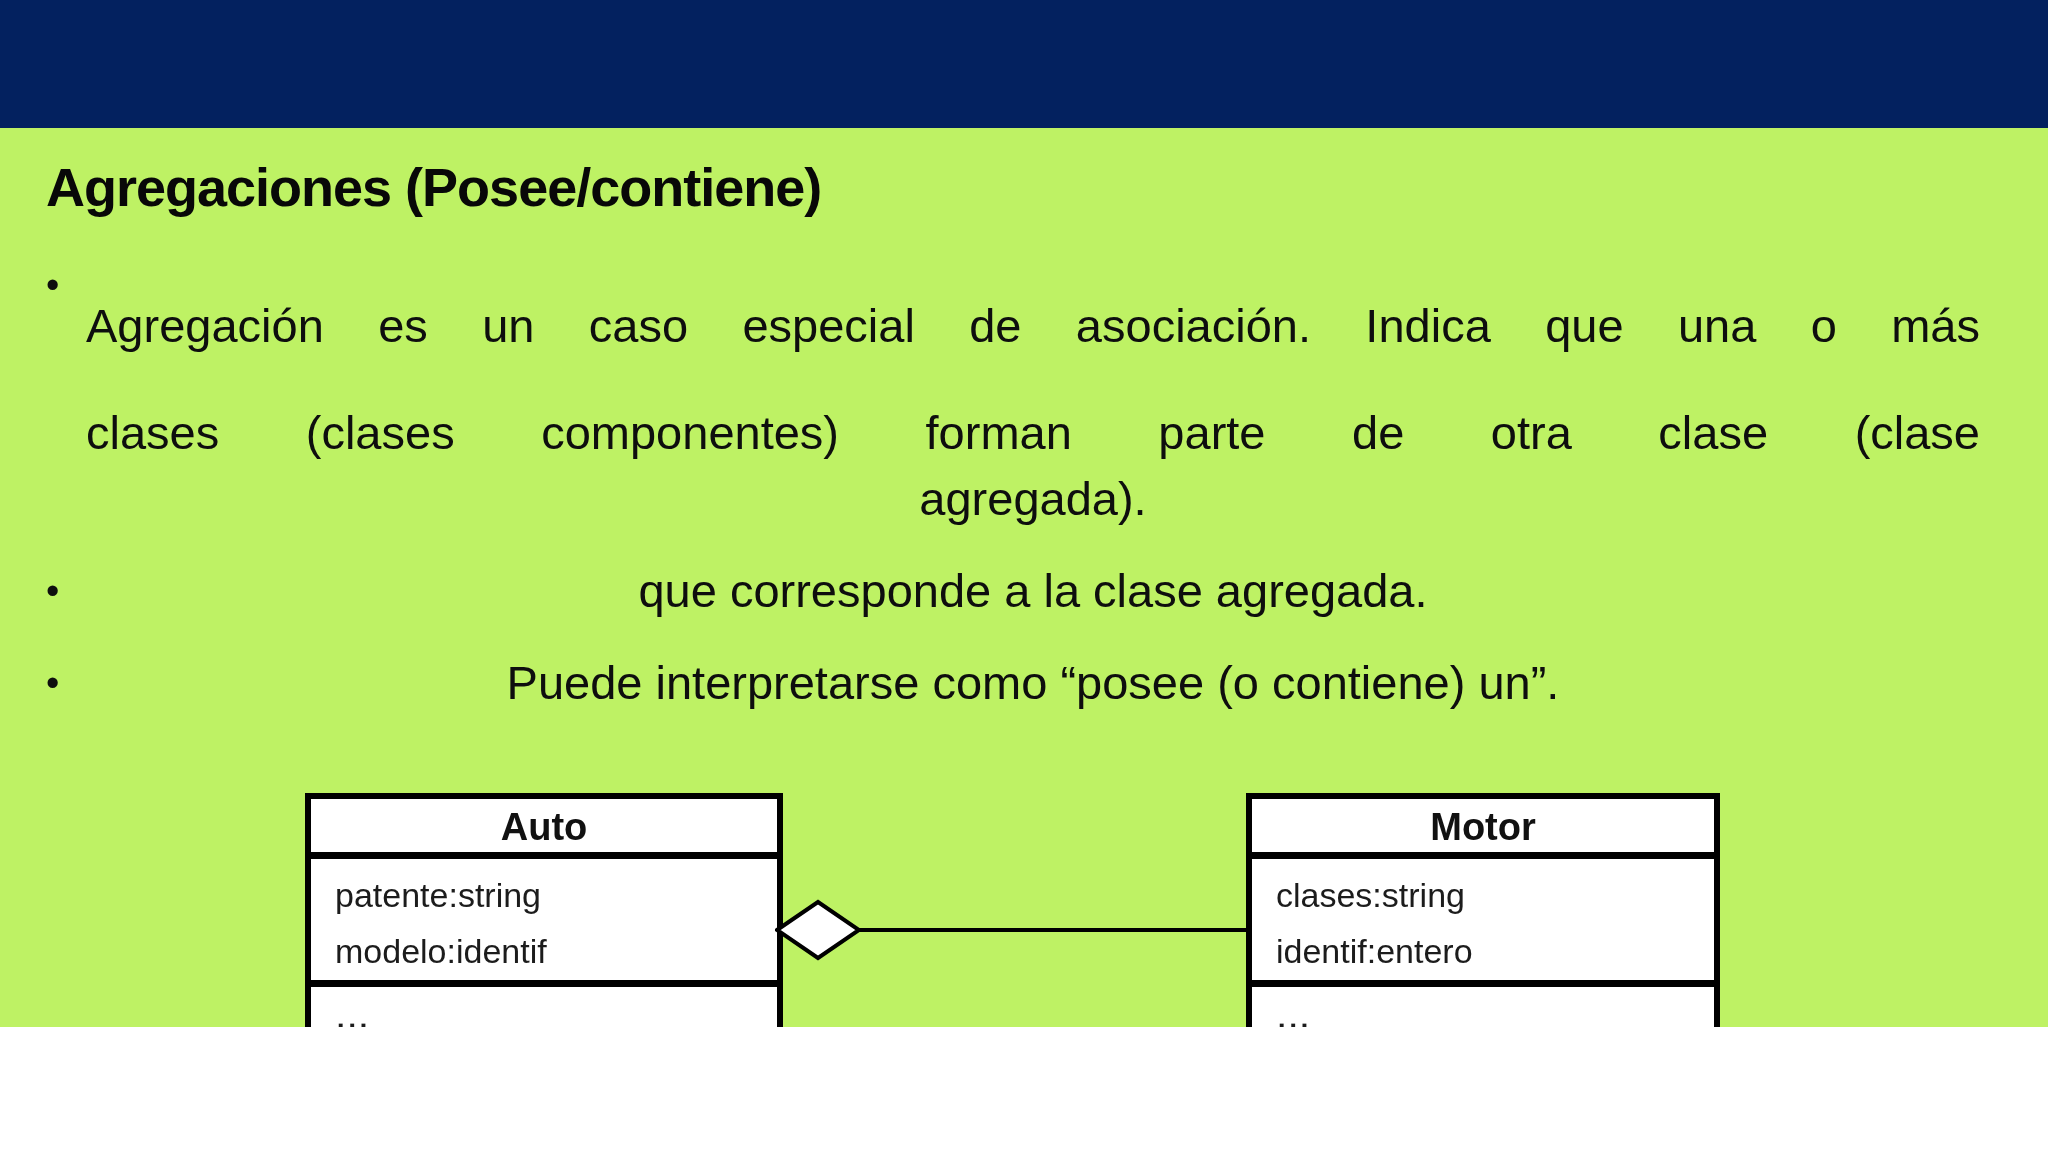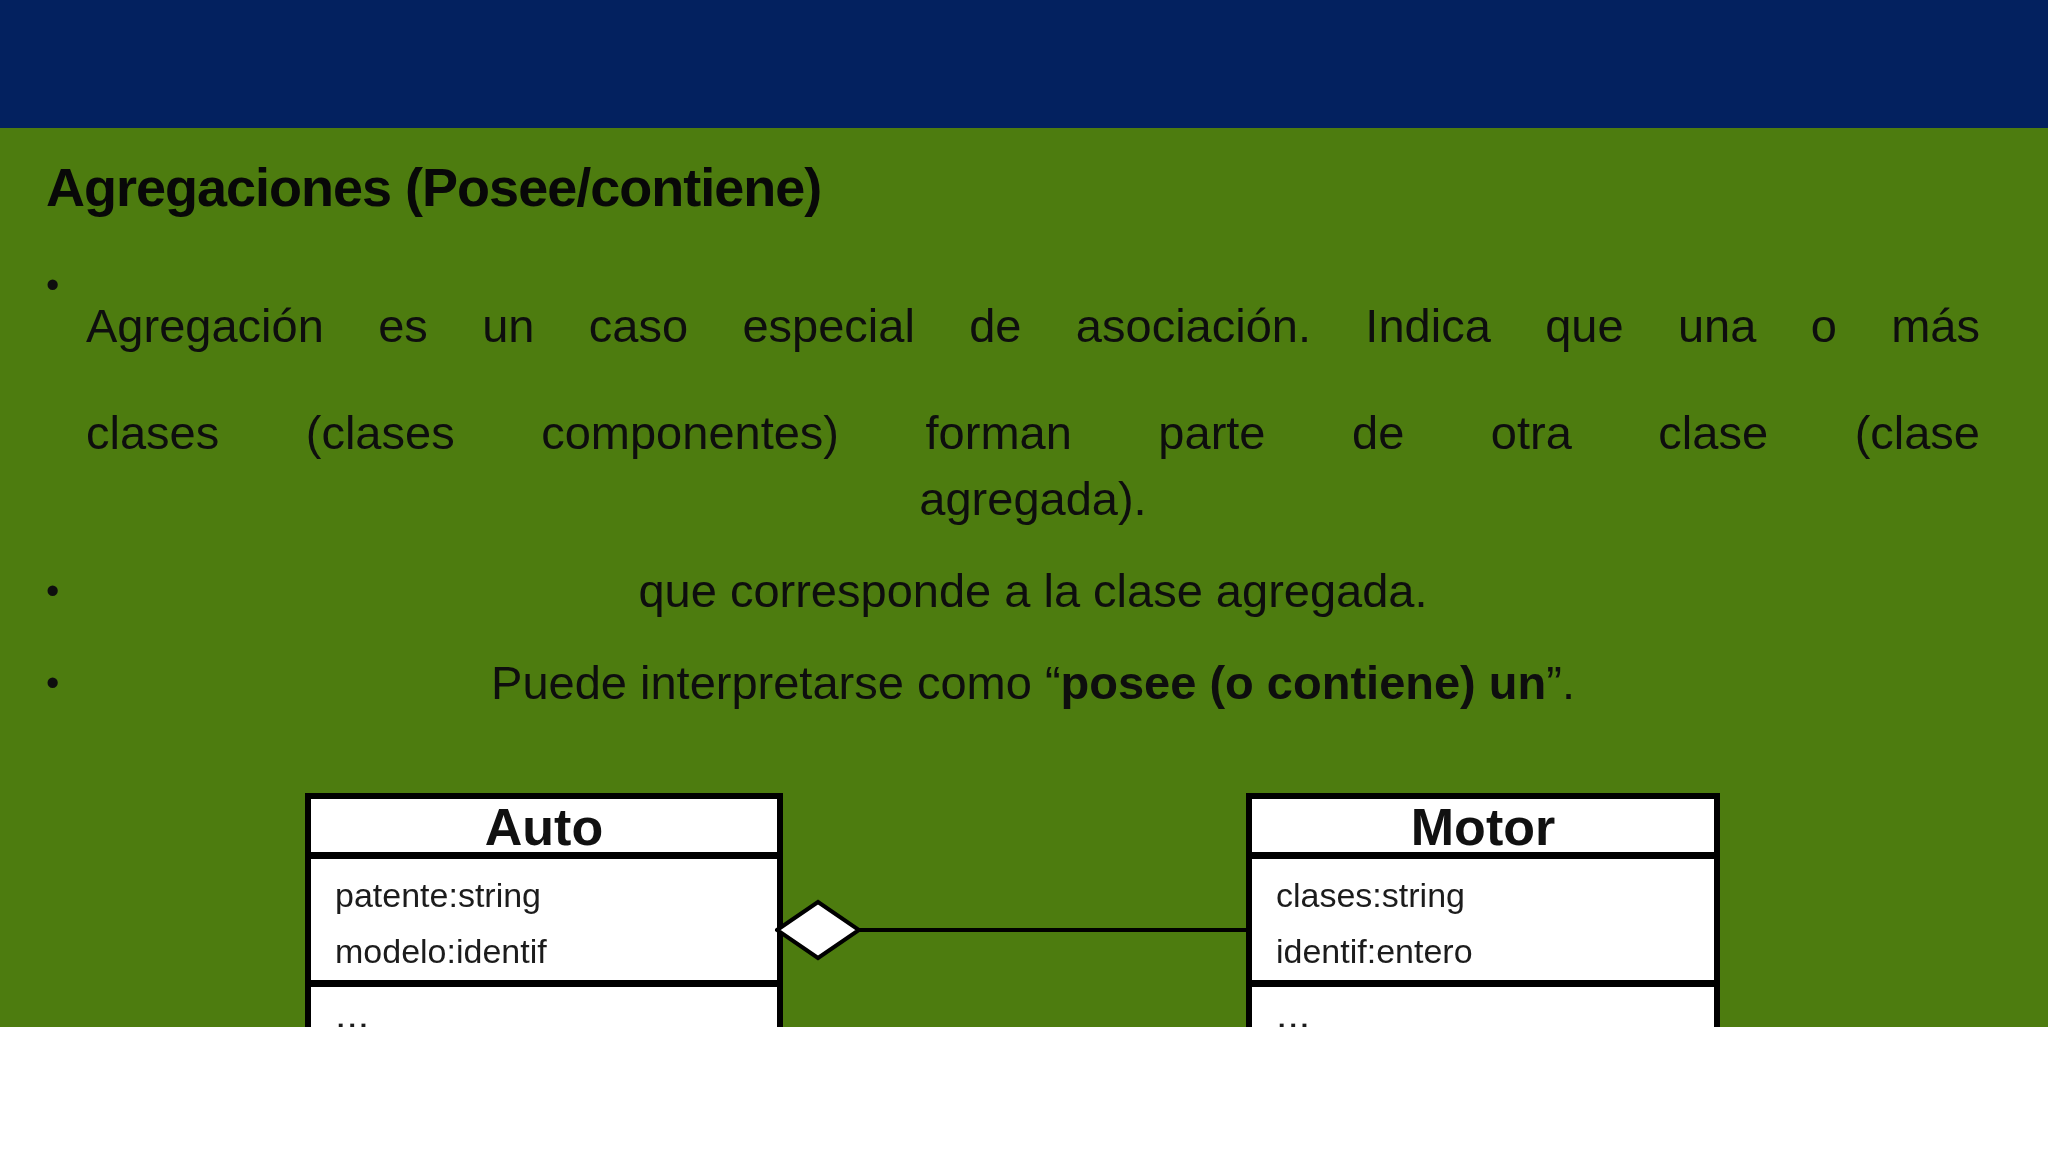--- a/index.html
+++ b/index.html
@@ -1,49 +1,49 @@
 <!DOCTYPE html>
 <html><head>
 <meta charset="utf-8">
 <style>
   * { margin:0; padding:0; box-sizing:border-box; }
   html,body { background:#ffffff; }
   .slide {
     position:relative; width:2048px; height:1027px;
-    background:#4d7c0f; overflow:hidden;
+    background:#bef264; overflow:hidden;
     font-family:"Liberation Sans", sans-serif; color:#0a0a0a;padding-left:48px;
   }
   .header-bar {
     position:absolute; left:0; top:0; width:2048px; height:128px;
     background:#03215f;
   }
   .title {
     position:absolute; left:46px; top:156px;
     font-size:54px; font-weight:700; letter-spacing:-1px; color:#080808;
   }
   .bullets {
     position:absolute; left:46px; top:252px; width:1934px;
     font-size:47px; line-height:66px; color:#0e0e0e;
   }
   .bullet { display:flex; align-items:flex-start; margin-bottom:26px; }
   .marker { flex:0 0 40px; width:40px; font-size:38px; line-height:66px; }
   .btext { flex:1; min-width:0; }
   .line { text-align:center; }
   .line.j { text-align:justify; text-align-last:justify;margin-top:41px; }
-  .bold-seg { font-weight:700; }
+  .bold-seg { font-weight:400; }
 
   .class-box {
     position:absolute; background:#ffffff; border:6px solid #000;
     color:#1c1c1c;
   }
   .class-box.auto  { left:305px;  top:793px; width:478px; height:263px; }
   .class-box.motor { left:1246px; top:793px; width:474px; height:263px; }
   .cname {
     height:60px; border-bottom:7px solid #000;
-    text-align:center; font-size:52px; font-weight:700; line-height:56px; color:#111;
+    text-align:center; font-size:38px; font-weight:700; line-height:56px; color:#111;
   }
   .cattrs {
     height:128px; border-bottom:7px solid #000;
     padding:8px 0 0 24px; font-size:34px; line-height:56px;
   }
   .cmore { padding:2px 0 0 24px; font-size:41px; line-height:50px; }
 
   .diamond { position:absolute; left:775px; top:899px; }
   .link-line {
     position:absolute; left:858px; top:928px; width:390px; height:4px;

